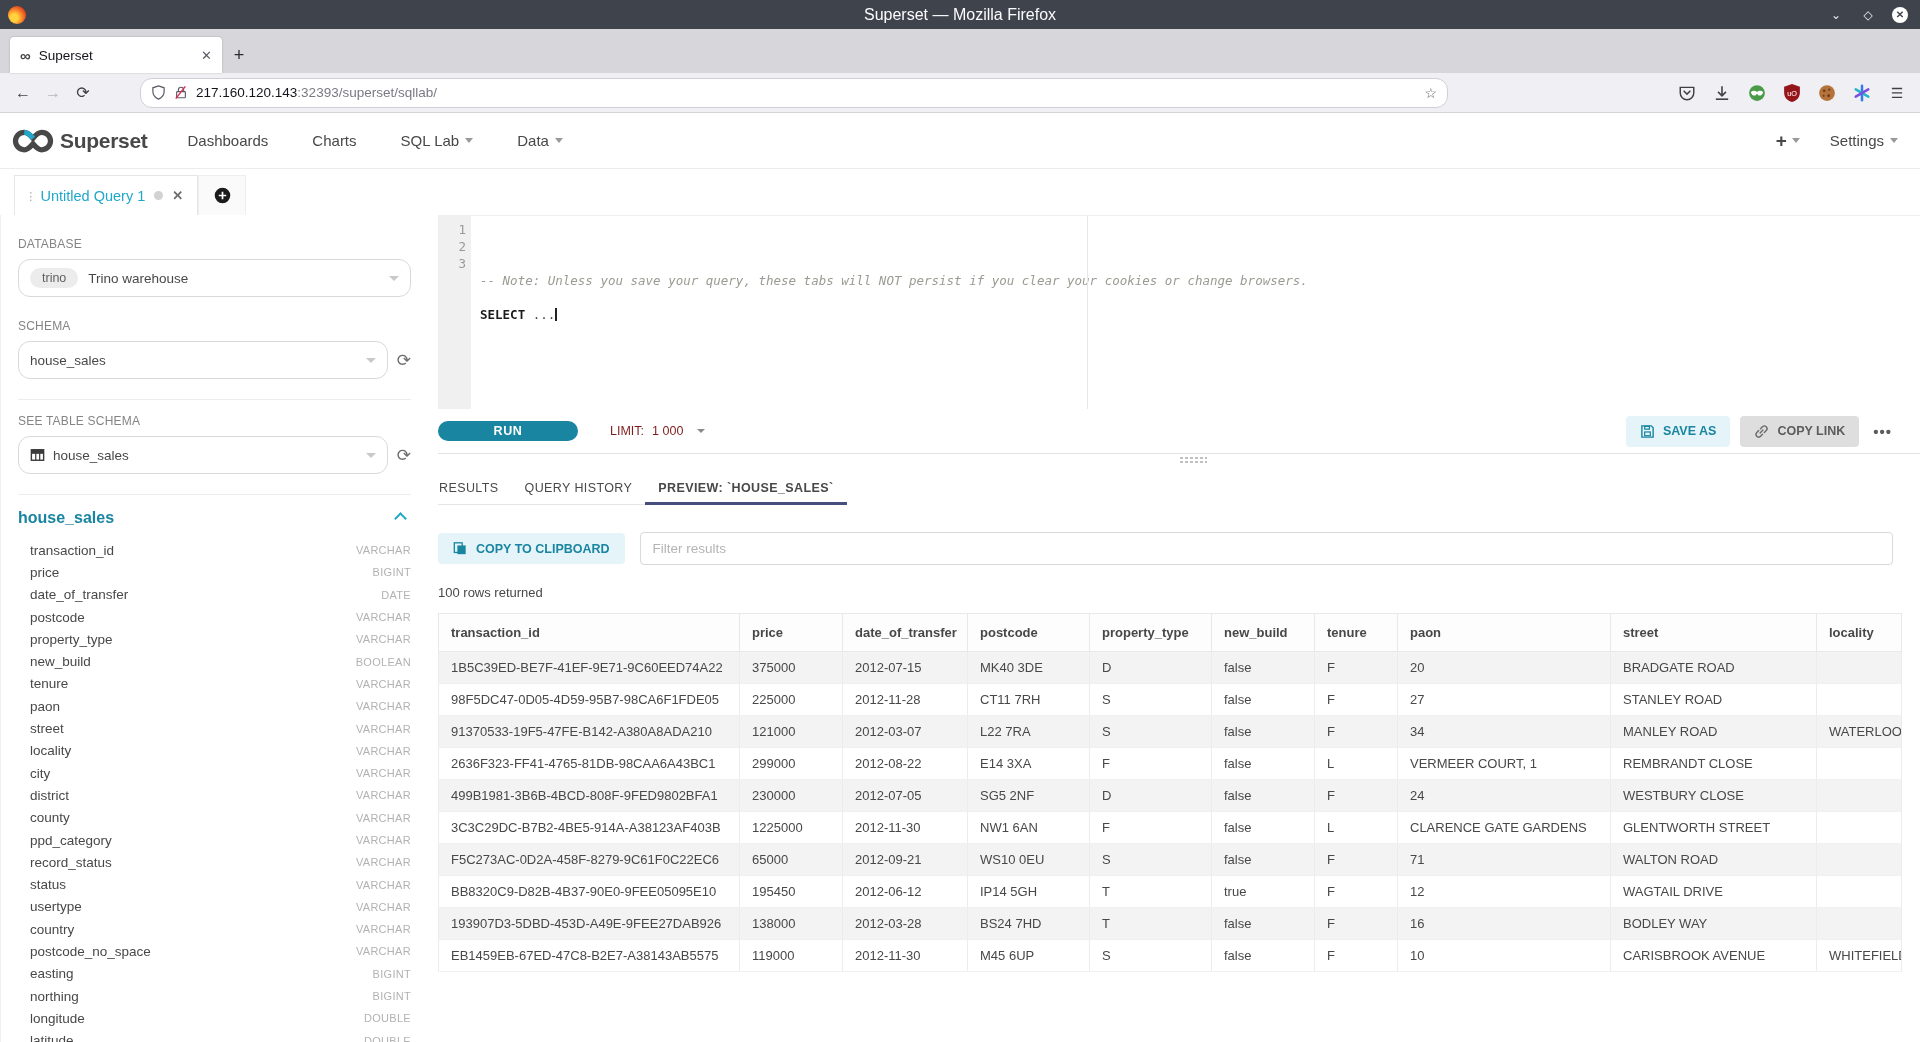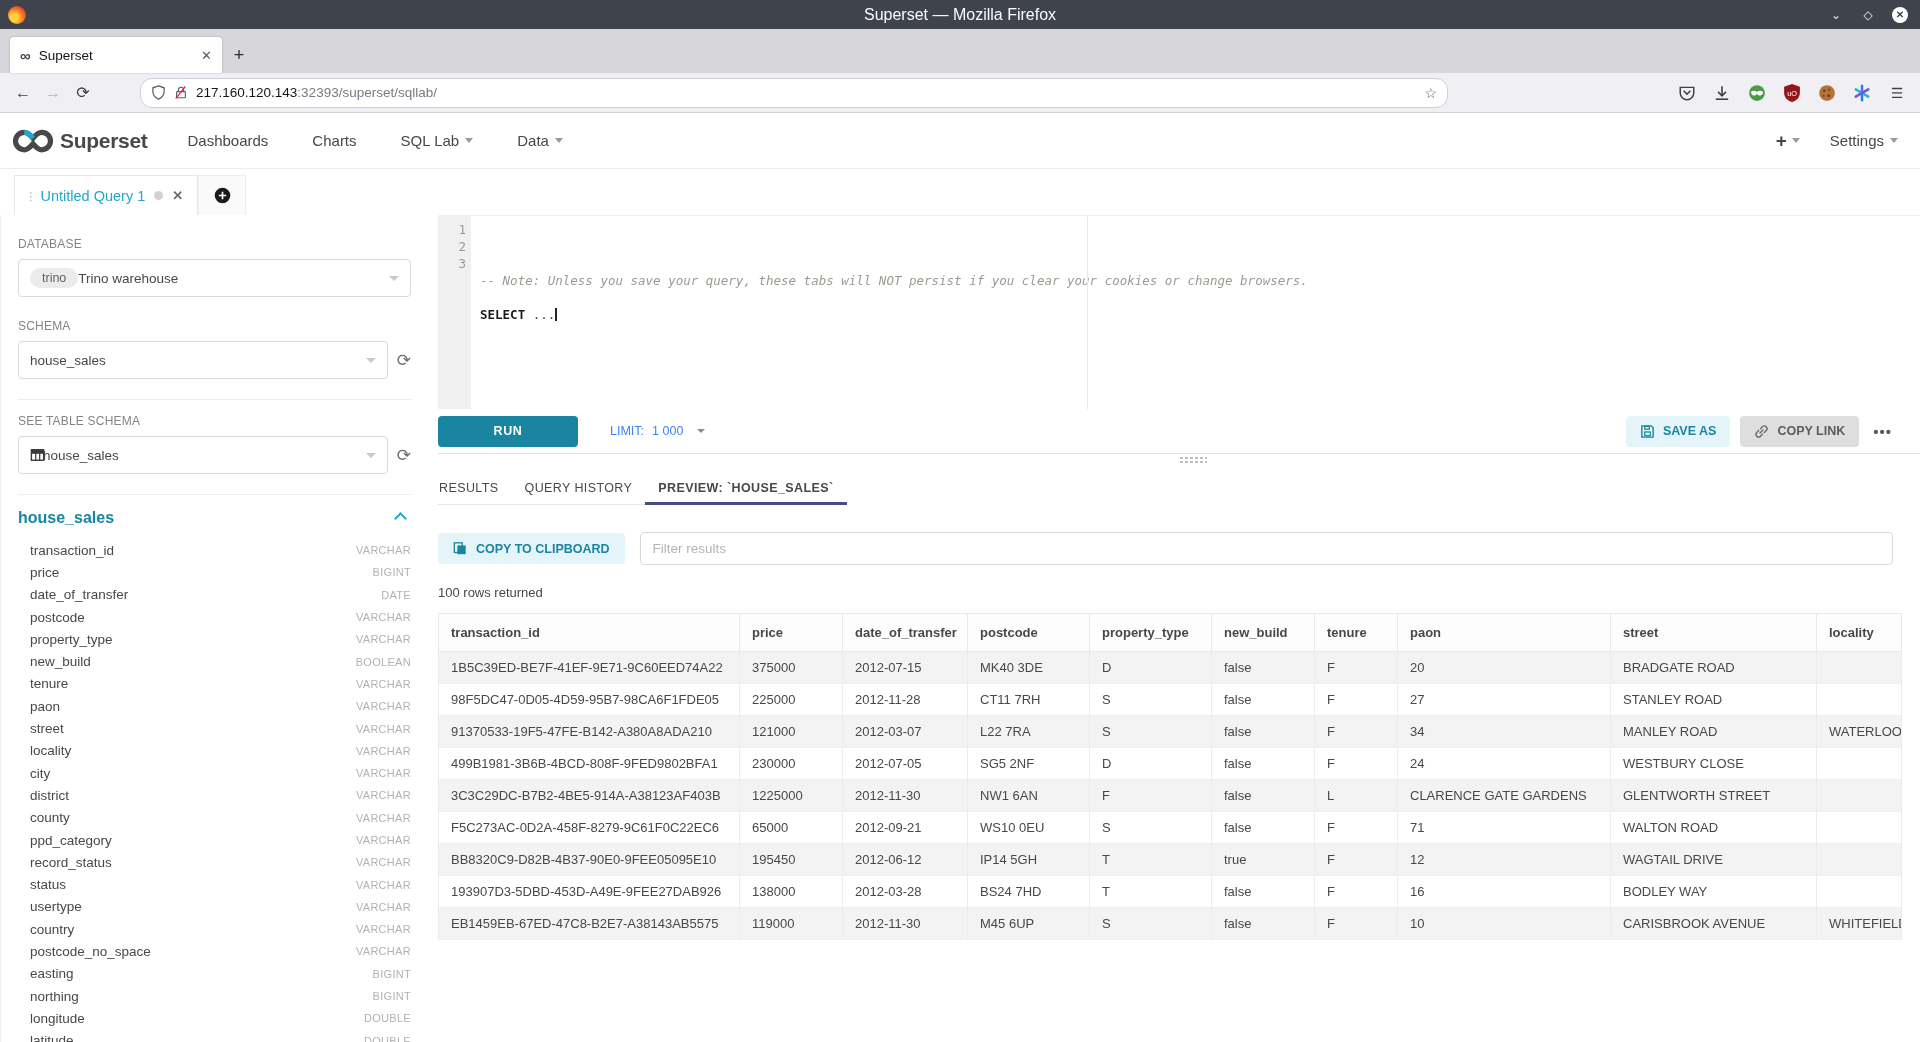--- a/index.html
+++ b/index.html
@@ -54,22 +54,22 @@
   .qtab-dot { width:9px; height:9px; border-radius:50%; background:#d2d2d2; }
   .qtab-close { color:#6d6d6d; font-size:13px; font-weight:bold; }
   .qtab-add { height:40px; width:48px; background:#fafafa; border:1px solid #eee; border-bottom:none;
     display:flex; align-items:center; justify-content:center; font-size:17px; }
 
   
   .workspace { display:flex; height:871px; }
   .sidebar { width:430px; flex:none; padding:14px 19px 0 17px; border-left:1px solid #f0f0f0; overflow:hidden; }
   .side-label { font-size:12px; color:#848484; letter-spacing:.2px; margin:8px 0 8px; }
   .side-row { display:flex; align-items:center; gap:9px; }
-  .sel { flex:1; height:38px; border:1px solid #d9d9d9; border-radius:4px; display:flex; align-items:center;
-    padding:0 11px; background:#fff; }
+  .sel { flex:1; height:38px; border:1px solid #d9d9d9; border-radius:12px; display:flex; align-items:center;
+    padding:0 11px; gap:10px; background:#fff; }
   .sel-caret { margin-left:auto; width:0; height:0; border-left:5px solid transparent; border-right:5px solid transparent;
     border-top:5px solid #c9c9c9; }
   .pill { background:#ececec; border-radius:11px; padding:3px 12px; font-size:12.5px; color:#5f5f5f; }
   .sel-val { font-size:13.5px; color:#484848; }
   .refresh { color:#6d6d6d; font-size:17px; }
   .side-div { border-top:1px solid #ededed; margin:20px 0 14px; }
   .tbl-heading-row { display:flex; align-items:center; margin:8px 0 12px; }
   .tbl-heading { color:#1985a0; font-size:16px; font-weight:bold; }
   .chev-up { margin-left:auto; margin-right:6px; width:9px; height:9px; border-left:2px solid #20a7c9;
     border-top:2px solid #20a7c9; transform:rotate(45deg); }
@@ -85,23 +85,23 @@
     font-size:12.5px; line-height:17px; text-align:right; padding:5px 5px 0 0; flex:none; }
   .codearea { flex:1; padding:5px 0 0 9px; font-family:"DejaVu Sans Mono", monospace; font-size:12.5px;
     line-height:17px; white-space:pre; position:relative; }
   .tok-comment { color:#9b9b93; font-style:italic; }
   .tok-kw { color:#1a1a1a; font-weight:bold; }
   .cursor { display:inline-block; width:1.5px; height:13px; background:#222; vertical-align:-2px; }
   .print-margin { position:absolute; top:0; bottom:0; left:616px; width:1px; background:#e8e8e8; }
 
   
   .toolbar { height:45px; display:flex; align-items:center; padding-right:24px; border-bottom:1px solid #e2e2e2; position:relative; }
-  .run-btn { width:140px; height:31px; background:#1985a0; color:#fff; border:none; border-radius:4px;
+  .run-btn { width:140px; height:20px; background:#1985a0; color:#fff; border:none; border-radius:11px;
     font-size:12.5px; font-weight:bold; letter-spacing:.6px; font-family:inherit; }
-  .limit { margin-left:32px; display:flex; align-items:center; gap:8px; font-size:12.5px; color:#3b82f6; }
+  .limit { margin-left:32px; display:flex; align-items:center; gap:8px; font-size:12.5px; color:#7f1d1d; }
   .limit-caret { width:0;height:0;border-left:4px solid transparent;border-right:4px solid transparent;border-top:4px solid #8b8b8b; margin-left:6px;}
   .tb-right { margin-left:auto; display:flex; align-items:center; gap:10px; }
   .saveas-btn { height:31px; background:#e5f4f9; color:#1985a0; border:none; border-radius:4px; display:flex;
     align-items:center; gap:8px; padding:0 14px; font-size:12.5px; font-weight:bold; font-family:inherit; }
   .copylink-btn { height:31px; background:#dedede; color:#5c5c5c; border:none; border-radius:4px; display:flex;
     align-items:center; gap:8px; padding:0 14px; font-size:12.5px; font-weight:bold; font-family:inherit; }
   .more-btn { color:#5c5c5c; font-size:15px; font-weight:bold; letter-spacing:1px; padding:0 4px; }
   .drag-handle { position:absolute; bottom:-11px; left:50%; width:28px; height:8px;
     background-image:radial-gradient(#c0c0c0 1.2px, transparent 1.3px); background-size:5px 4px; }
 
@@ -510,20 +510,32 @@
               <td>2012-03-07</td>
               <td>L22 7RA</td>
               <td>S</td>
               <td>false</td>
               <td>F</td>
               <td>34</td>
               <td>MANLEY ROAD</td>
               <td>WATERLOO</td>
             </tr>
             <tr>
+              <td>2636F323-FF41-4765-81DB-98CAA6A43BC1</td>
+              <td>299000</td>
+              <td>2012-08-22</td>
+              <td>E14 3XA</td>
+              <td>F</td>
+              <td>false</td>
+              <td>L</td>
+              <td>VERMEER COURT, 1</td>
+              <td>REMBRANDT CLOSE</td>
+              <td></td>
+            </tr>
+            <tr>
               <td>499B1981-3B6B-4BCD-808F-9FED9802BFA1</td>
               <td>230000</td>
               <td>2012-07-05</td>
               <td>SG5 2NF</td>
               <td>D</td>
               <td>false</td>
               <td>F</td>
               <td>24</td>
               <td>WESTBURY CLOSE</td>
               <td></td>

